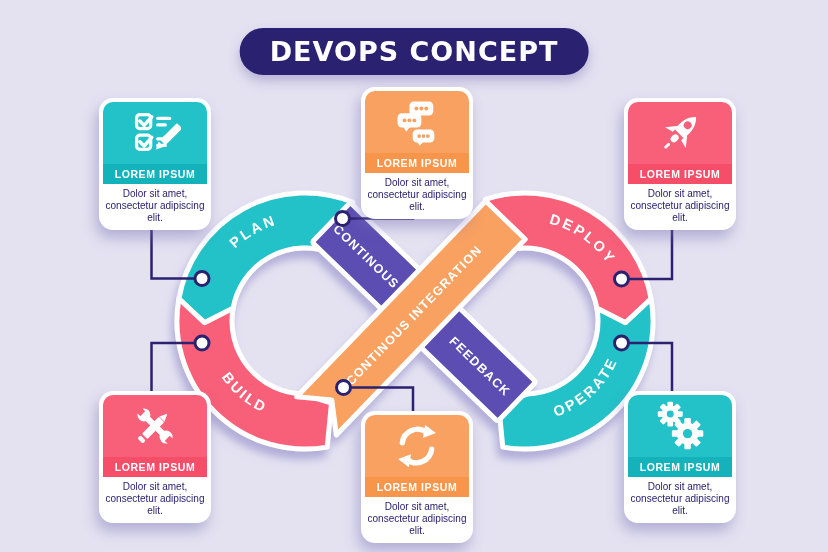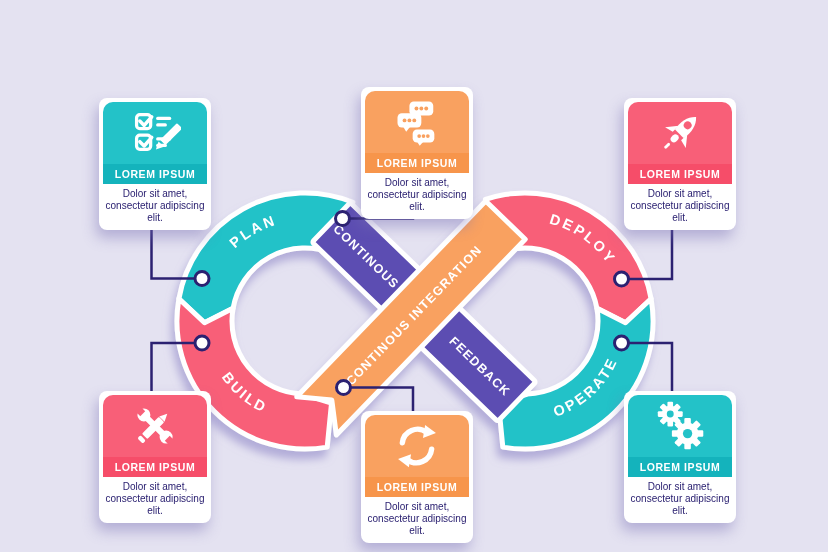--- a/index.html
+++ b/index.html
@@ -3,21 +3,21 @@
 <meta charset="utf-8">
 <style>
   html,body{margin:0;padding:0;background:#E4E2F1;}
   .stage{position:relative;width:828px;height:552px;background:#E4E2F1;overflow:hidden;
          font-family:"Liberation Sans",sans-serif;}
   .title-banner{position:absolute;left:50%;top:28px;transform:translateX(-50%);
     background:#2B2171;color:#fff;font-family:"DejaVu Sans",sans-serif;font-weight:700;
     font-size:27px;letter-spacing:1px;padding:8px 30px;border-radius:26px;white-space:nowrap;
     box-shadow:0 6px 12px rgba(100,90,170,.35);}
   .loop-svg{position:absolute;left:0;top:0;}
-  .card{position:absolute;width:104px;background:#fff;border-radius:8px;padding:4px;
+  .card{position:absolute;width:104px;background:#fff;border-radius:14px;padding:4px;
     box-shadow:-3px 8px 14px rgba(120,110,180,.45);}
   .card-icon{height:62px;border-radius:10px 10px 0 0;display:flex;align-items:center;justify-content:center;}
   .card-label{height:20px;line-height:20px;text-align:center;color:#fff;font-weight:700;
     font-size:10.5px;letter-spacing:.6px;}
   .card-body{background:#fff;border-radius:0 0 10px 10px;color:#2B2171;font-size:10px;
     line-height:12px;font-weight:400;text-align:center;padding:4px 2px 2px 2px;min-height:34px;}
   .teal  .card-icon{background:#23C2C8;} .teal  .card-label{background:#14B3BC;}
   .pink  .card-icon{background:#F85F78;} .pink  .card-label{background:#F64D69;}
   .orange .card-icon{background:#F9A160;} .orange .card-label{background:#F7954B;}
   .seg-text{font-family:"Liberation Sans",sans-serif;font-weight:700;fill:#fff;
@@ -93,20 +93,21 @@
     <g fill="#FFFFFF" stroke="#2B2171" stroke-width="3">
       <circle cx="202" cy="278.5" r="7"></circle>
       <circle cx="202" cy="343" r="7"></circle>
       <circle cx="342.5" cy="218.5" r="7"></circle>
       <circle cx="343.5" cy="387.5" r="7"></circle>
       <circle cx="621.5" cy="279" r="7"></circle>
       <circle cx="621.5" cy="343" r="7"></circle>
     </g>
   </svg>
 
+  <div class="title-banner">DEVOPS CONCEPT</div>
 
   <div class="card teal" style="left:99px;top:98px">
     <div class="card-icon">
       <svg width="52" height="52" viewBox="0 0 48 48">
         <g fill="none" stroke="#fff" stroke-width="3">
           <rect x="7" y="7" width="13" height="13" rx="3"></rect>
           <rect x="7" y="26" width="13" height="13" rx="3"></rect>
         </g>
         <path d="M10 13 l4 4 7 -8" stroke="#fff" stroke-width="3.2" fill="none" stroke-linecap="round" stroke-linejoin="round"></path>
         <path d="M10 32 l4 4 7 -8" stroke="#fff" stroke-width="3.2" fill="none" stroke-linecap="round" stroke-linejoin="round"></path>

